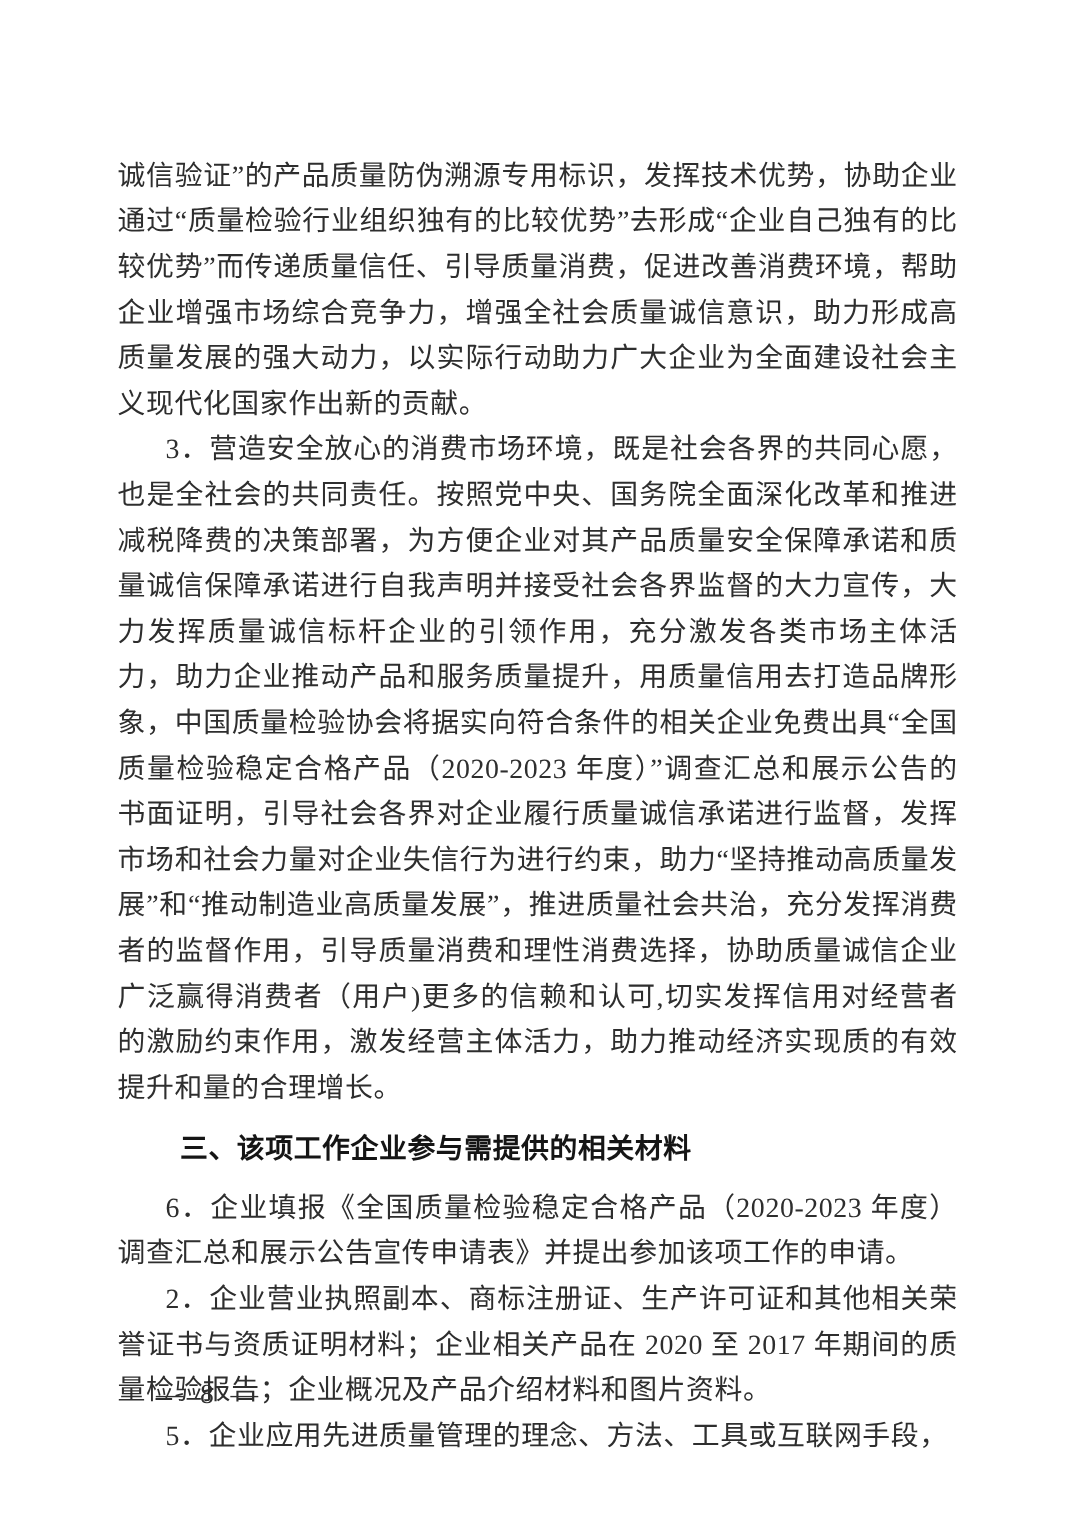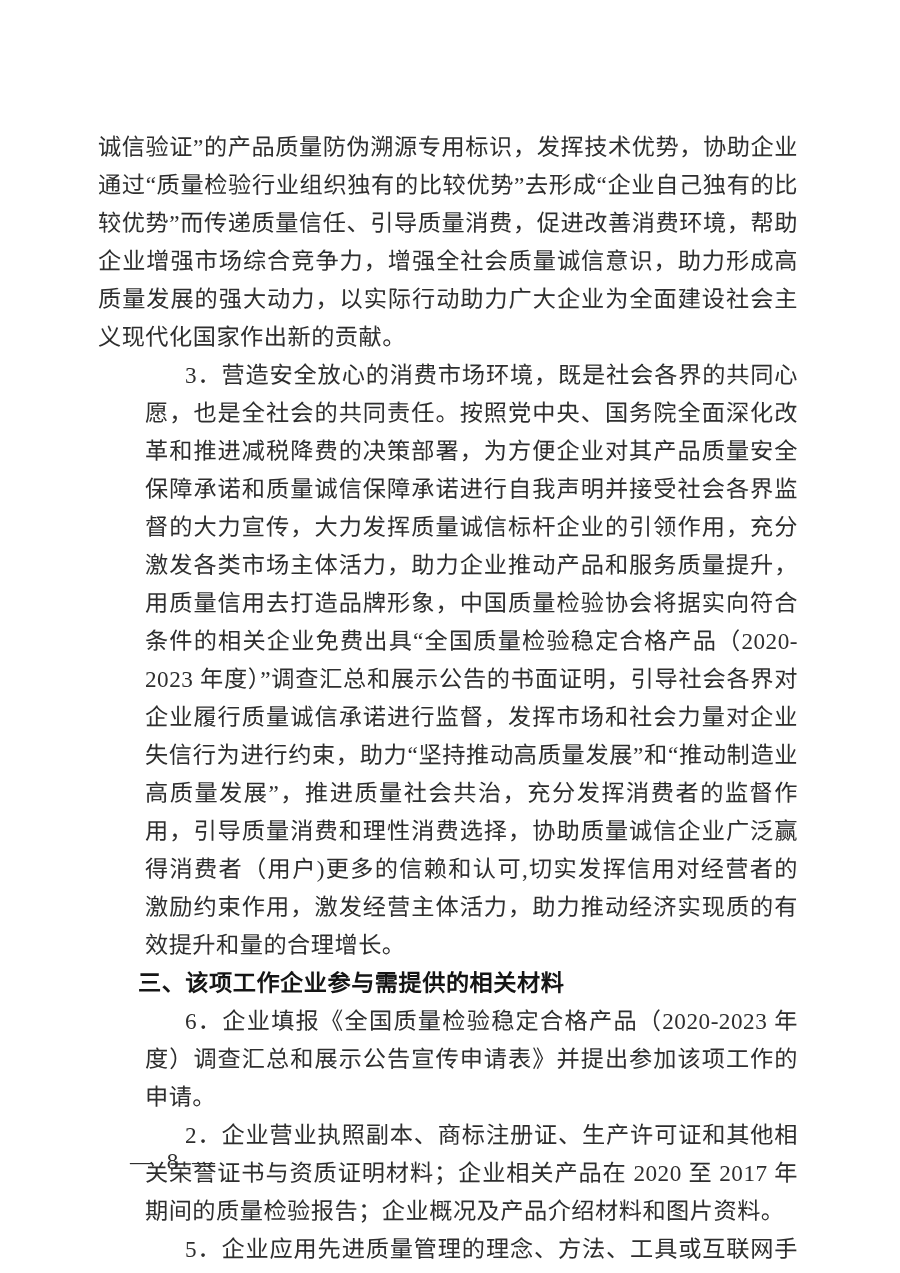--- a/index.html
+++ b/index.html
@@ -24,24 +24,23 @@
     font-size: 23.2px;
     line-height: 38px;
     text-align: justify;
     letter-spacing: 0.5px;
   }
   .para {
     margin: 0;
   }
   .para.indent {
     text-indent: 40px;
-    margin-left: 47px;
   }
   .section-heading {
-    margin: 0;
+    margin: 12px;
     text-indent: 40px;
     font-family: "Liberation Sans", "DejaVu Sans", sans-serif;
     font-weight: bold;
     color: #151515;
     letter-spacing: 0.5px;
   }
   .page-footer {
     position: absolute;
     left: 130px;
     top: 1146px;

